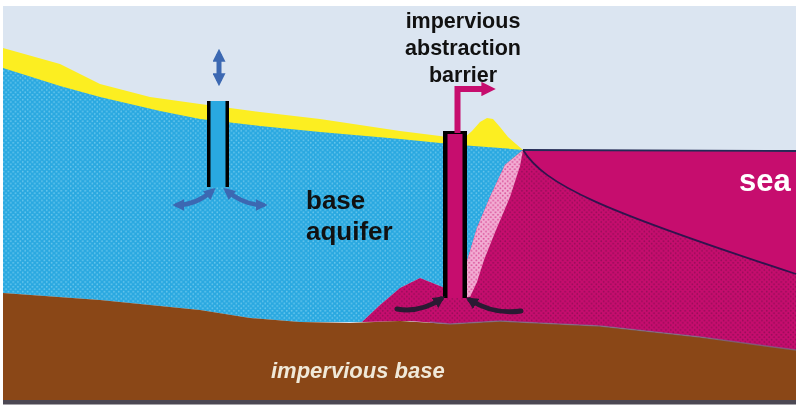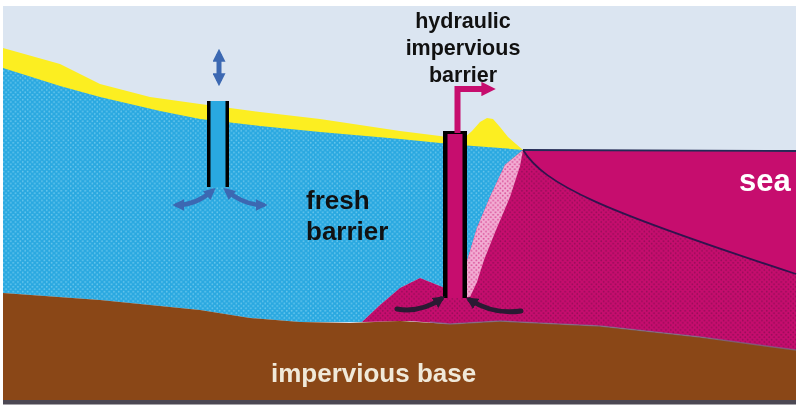--- a/index.html
+++ b/index.html
@@ -12,21 +12,21 @@
   html,body{margin:0;padding:0;}
   body{width:800px;height:407px;background:#ffffff;overflow:hidden;
        font-family:"Liberation Sans", sans-serif;}
   .stage{position:relative;width:800px;height:407px;background:#ffffff;}
   .stage svg{position:absolute;left:0;top:0;}
   .label{position:absolute;font-weight:bold;white-space:normal;}
   .label-barrier{left:382px;top:8px;width:162px;text-align:center;
                  font-size:21.5px;line-height:27px;color:var(--label_dark);}
   .label-fresh{left:306px;top:185px;width:132px;font-size:26px;line-height:31px;color:var(--label_dark);}
   .label-sea{left:739px;top:163px;font-size:31px;color:var(--label_light);}
-  .label-base{left:271px;top:358px;font-size:26px;color:var(--label_cream);}
+  .label-base{left:271px;top:358px;font-size:22px;color:var(--label_cream);font-style:italic;}
 
   .f-sky{fill:var(--sky);} .f-yellow{fill:var(--ground_yellow);}
   .f-blue{fill:var(--aquifer_blue);} .f-magenta{fill:var(--sea_magenta);}
   .f-pink{fill:var(--mixing_pink);} .f-brown{fill:var(--base_brown);}
   .f-strip{fill:var(--bottom_strip);}
   .dot-blue{fill:var(--aquifer_dot);fill-opacity:.55;}
   .dot-dark{fill:var(--wedge_dot);fill-opacity:.45;}
   .dot-pink{fill:var(--mixing_dot);fill-opacity:.55;}
   .s-surface{stroke:var(--surface_line);stroke-width:1.8;fill:none;}
   .s-seabed{stroke:var(--seabed_line);stroke-width:1.8;fill:none;}
@@ -123,17 +123,17 @@
 
     <path class="s-arrowblue" stroke-width="4.5" stroke-linecap="round" marker-start="url(#mBlue)" marker-end="url(#mBlue)" d="M177,205 Q196,205 212,191"></path>
     <path class="s-arrowblue" stroke-width="4.5" stroke-linecap="round" marker-start="url(#mBlue)" marker-end="url(#mBlue)" d="M227,191 Q244,205 263,205"></path>
 
     <path class="s-arrowdark" stroke-width="5" stroke-linecap="round" marker-end="url(#mDark)" d="M397,309 Q420,313 441,299"></path>
     <path class="s-arrowdark" stroke-width="5" stroke-linecap="round" marker-end="url(#mDark)" d="M521,311 Q494,315 470,300"></path>
 
     <path class="s-arrowmag" stroke-width="6" marker-end="url(#mMag)" d="M457.5,133 L457.5,89 L490,89"></path>
   </svg>
 
-  <div class="label label-barrier">hydraulic impervious barrier</div>
-  <div class="label label-fresh">fresh barrier</div>
+  <div class="label label-barrier">impervious abstraction barrier</div>
+  <div class="label label-fresh">base aquifer</div>
   <div class="label label-sea">sea</div>
   <div class="label label-base">impervious base</div>
 </div>
 
 </body></html>

